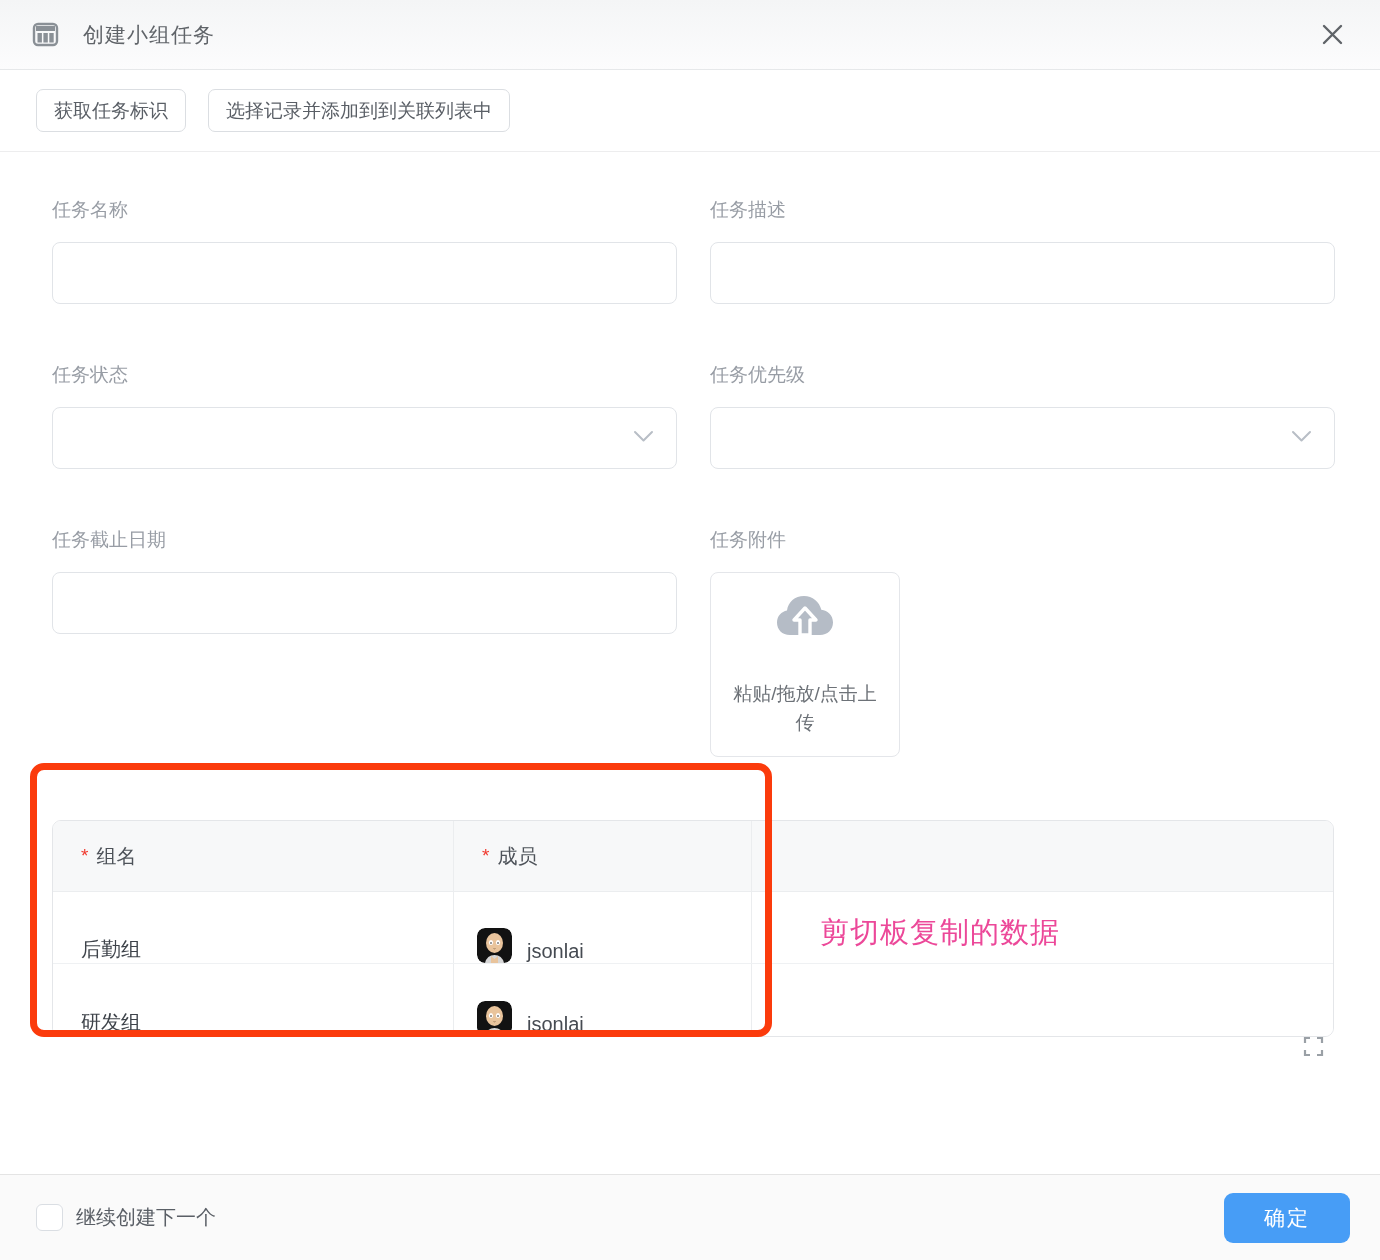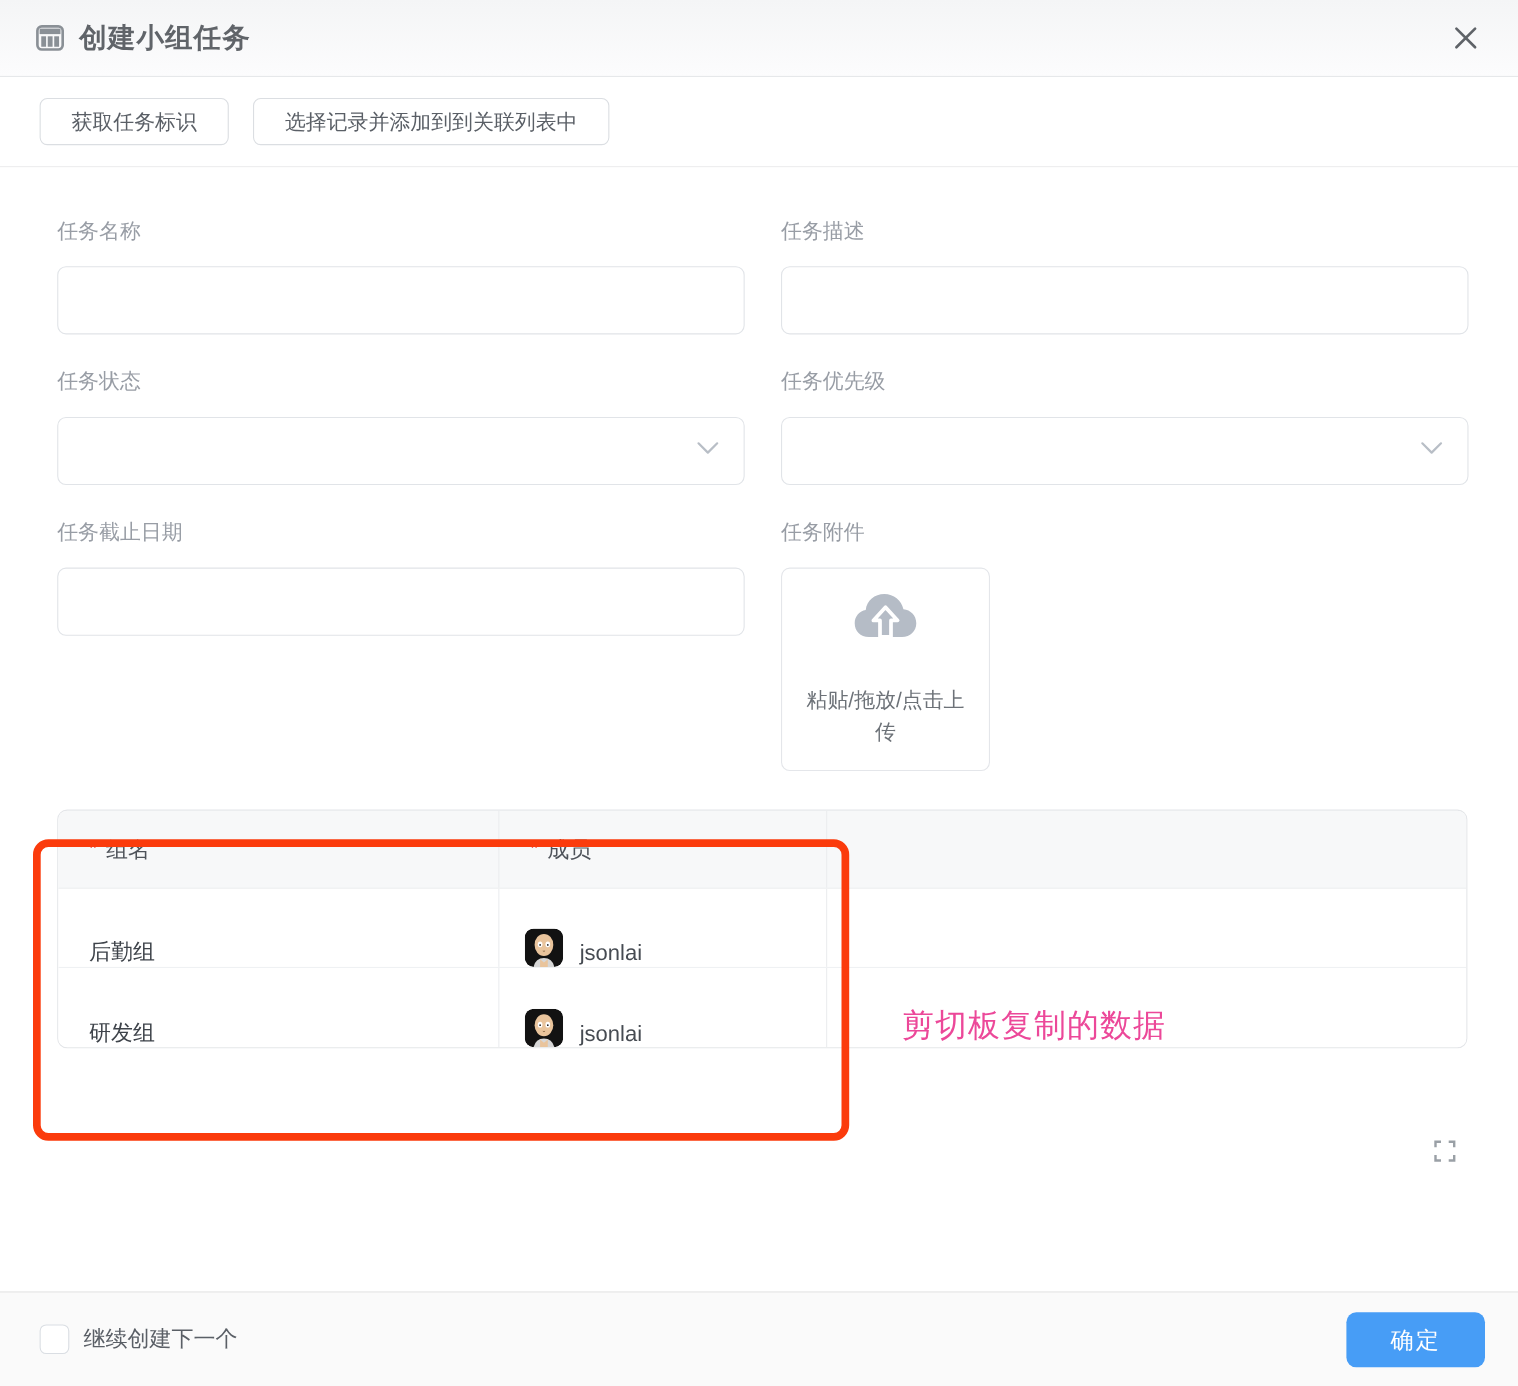--- a/index.html
+++ b/index.html
@@ -3,34 +3,34 @@
 <meta charset="utf-8">
 <style>
   * { margin:0; padding:0; box-sizing:border-box; }
   html,body { width:1380px; height:1260px; }
   body { font-family:"Liberation Sans","DejaVu Sans",sans-serif; background:#fff; }
   .dialog { position:relative; width:1380px; height:1260px; background:#fff; overflow:hidden; }
 
   
   .dlg-header { height:70px; display:flex; align-items:center; padding:0 30px 0 32px;
     background:linear-gradient(180deg,#f4f5f6 0%,#fcfcfd 100%); border-bottom:1px solid #e6e8ea; }
-  .dlg-title { font-size:25px; font-weight:700; color:#606469; margin-left:13px; letter-spacing:1px; }
+  .dlg-title { font-size:21px; font-weight:400; color:#606469; margin-left:24px; letter-spacing:1px; }
   .hdr-spacer { flex:1; }
   .icon-btn { display:flex; align-items:center; justify-content:center; width:36px; height:36px; cursor:pointer; }
 
   
   .toolbar { height:82px; display:flex; align-items:center; gap:22px; padding:0 36px;
     background:#fff; border-bottom:1px solid #ededee; }
-  .tb-btn { height:43px; padding:0 28px; display:flex; align-items:center; background:#fff;
+  .tb-btn { height:43px; padding:0 17px; display:flex; align-items:center; background:#fff;
     border:1px solid #dbdee2; border-radius:7px; font-size:19px; color:#5a5f66; cursor:pointer; white-space:nowrap; }
 
   
   .form-area { padding:45px 45px 0 52px; }
   .grid { display:grid; grid-template-columns:625px 625px; column-gap:33px; }
-  .field { margin-bottom:30px; }
+  .field { margin-bottom:58px; }
   .field-label { font-size:19px; color:#989da5; margin-bottom:19px; }
   .control { width:100%; height:62px; border:1px solid #e1e4e8; border-radius:8px; background:#fff; }
   .select { position:relative; cursor:pointer; }
   .select .chev { position:absolute; right:22px; top:50%; transform:translateY(-50%); }
 
   .upload-box { width:190px; height:185px; border:1px solid #e4e6ea; border-radius:8px; background:#fff;
     display:flex; flex-direction:column; align-items:center; justify-content:center; cursor:pointer;gap:24px; }
   .upload-text { width:146px; margin-top:16px; text-align:center; font-size:19px; line-height:29px; color:#6d7278; }
 
   

